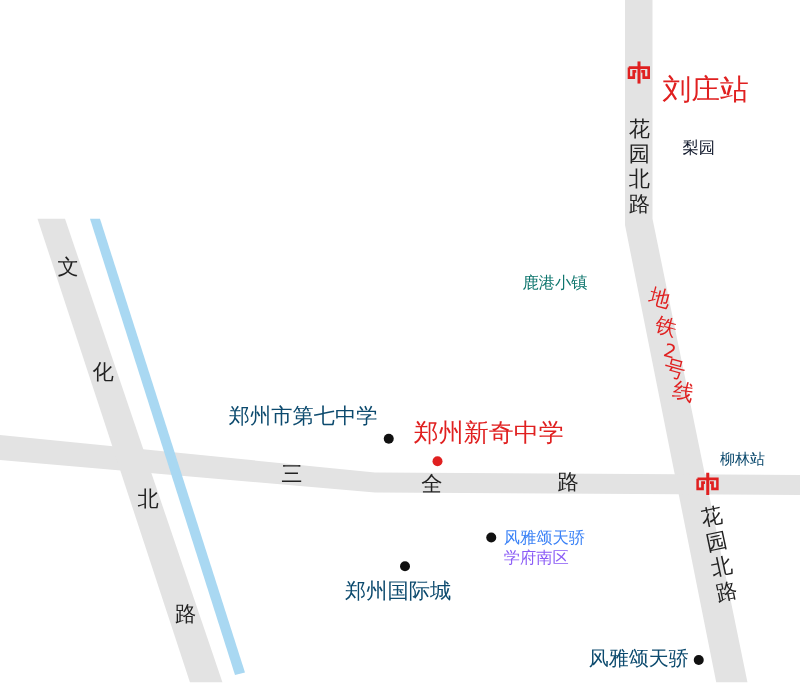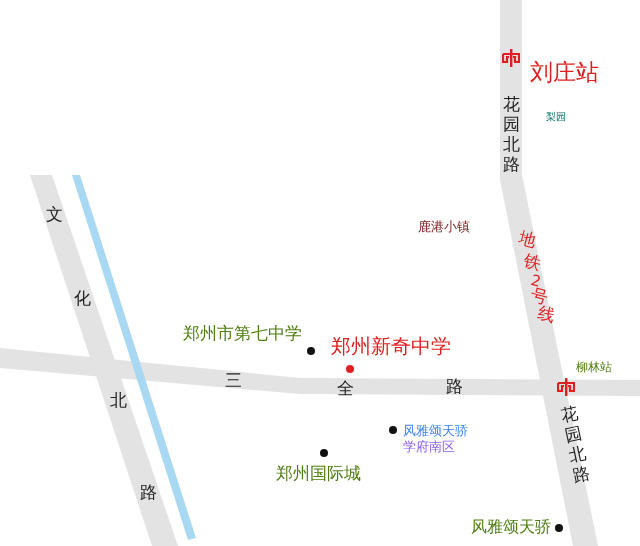--- a/index.html
+++ b/index.html
@@ -1,19 +1,19 @@
 <!DOCTYPE html>
 <html><head>
   <meta charset="utf-8">
   <style>
     html, body { margin: 0; padding: 0; background: #ffffff; }
     body { width: 640px; height: 546px; overflow: hidden; position: relative;
            font-family: "DejaVu Sans", "Liberation Sans", sans-serif; }
     #map { position: absolute; left: 0; top: 0; width: 640px; height: 546px; }
-    .lbl { position: absolute; white-space: nowrap; color: #4d7c0f; line-height: 1; }
+    .lbl { position: absolute; white-space: nowrap; color: #0c4a6e; line-height: 1; }
     .road-char { position: absolute; font-size: 17px; color: #222; line-height: 1; }
     .red { color: #e02020; }
     .dot { position: absolute; width: 8px; height: 8px; border-radius: 50%; background: #111; }
     .dot.red-dot { background: #e02020; }
     .metro-icon { position: absolute; width: 18px; height: 18px; }
   </style>
 </head>
 <body>
 
 <svg id="map" width="640" height="546" viewBox="0 0 640 546" xmlns="http://www.w3.org/2000/svg">
@@ -57,22 +57,22 @@
 
 <div class="road-char" style="left:46px;top:206px;">文</div>
 <div class="road-char" style="left:74px;top:290px;">化</div>
 <div class="road-char" style="left:110px;top:392px;">北</div>
 <div class="road-char" style="left:140px;top:484px;">路</div>
 
 <div class="road-char" style="left:225px;top:372px;">三</div>
 <div class="road-char" style="left:337px;top:380px;">全</div>
 <div class="road-char" style="left:446px;top:378px;">路</div>
 
-<div class="lbl" style="left:546px;top:112px;font-size:10px;color:#0f766e;">梨园</div>
-<div class="lbl" style="left:418px;top:220px;font-size:13px;color:#7f1d1d;">鹿港小镇</div>
+<div class="lbl" style="left:546px;top:112px;font-size:13px;color:#0f172a;">梨园</div>
+<div class="lbl" style="left:418px;top:220px;font-size:13px;color:#0f766e;">鹿港小镇</div>
 
 <div class="lbl" style="left:183px;top:325px;font-size:17px;">郑州市第七中学</div>
 <div class="dot" style="left:307px;top:347px;"></div>
 
 <div class="lbl red" style="left:331px;top:336px;font-size:20px;">郑州新奇中学</div>
 <div class="dot red-dot" style="left:346px;top:365px;"></div>
 
 <div class="dot" style="left:389px;top:426px;"></div>
 <div class="lbl" style="left:403px;top:424px;font-size:13px;color:#3b82f6;">风雅颂天骄</div>
 <div class="lbl" style="left:403px;top:440px;font-size:13px;color:#8b5cf6;">学府南区</div>

